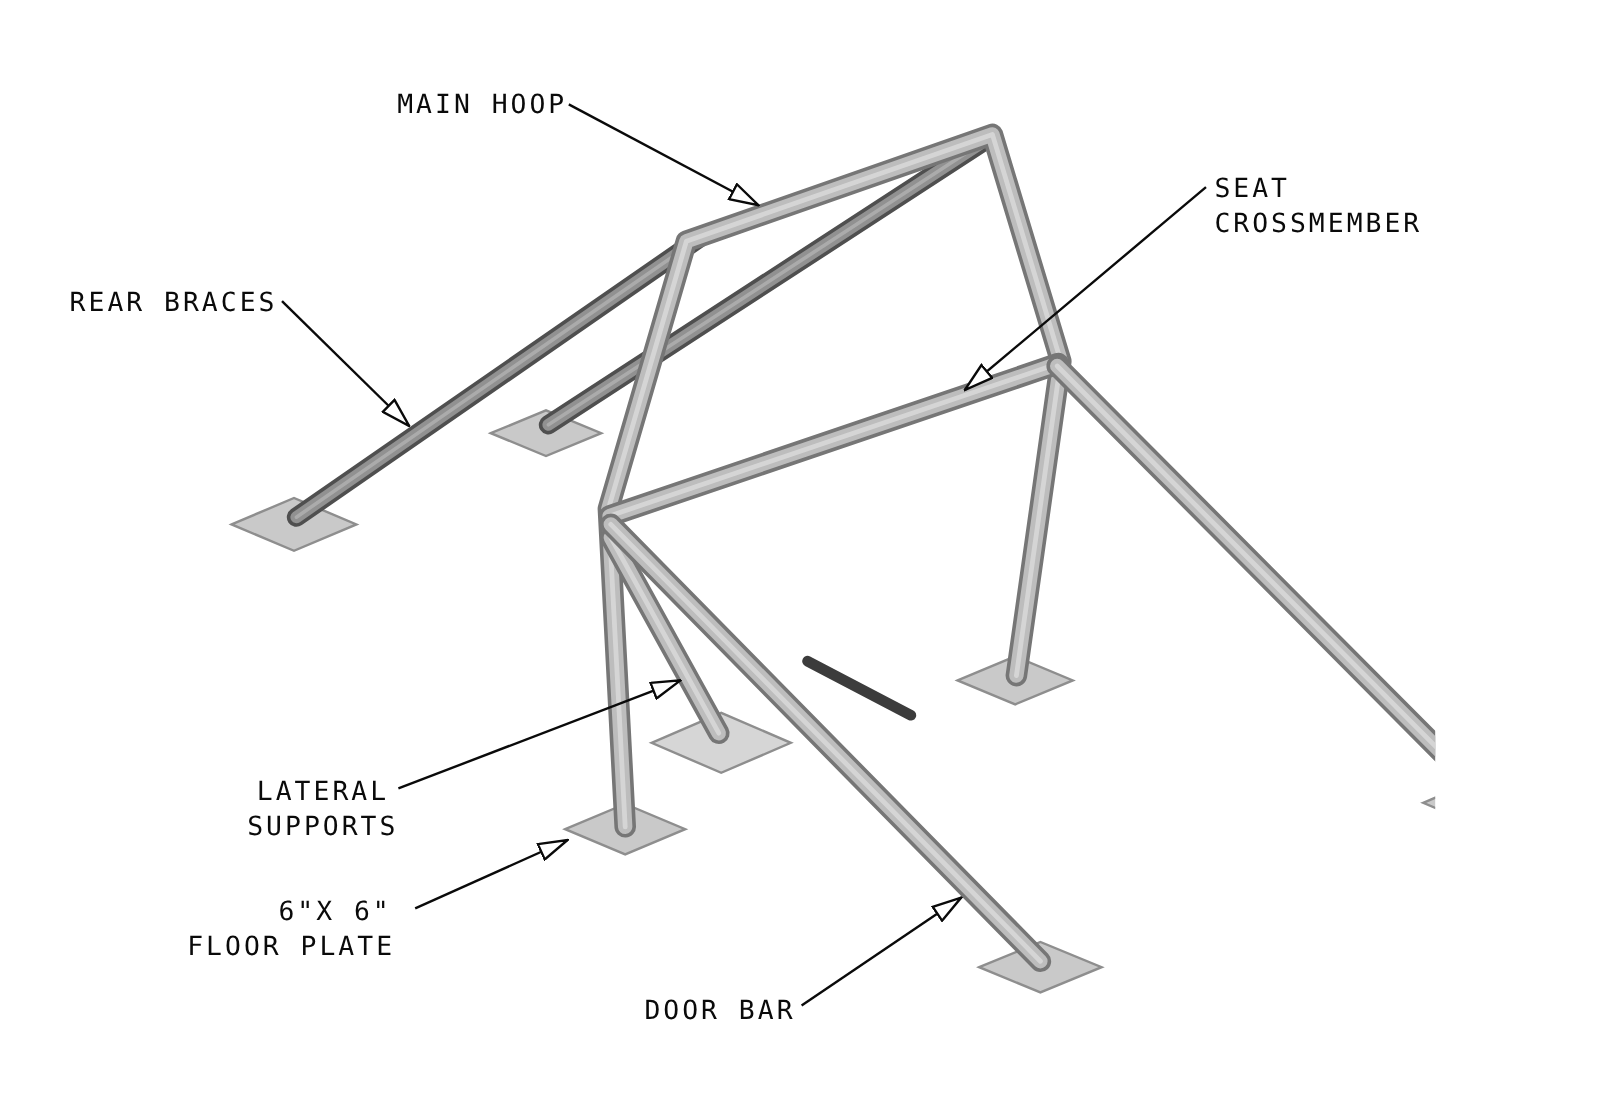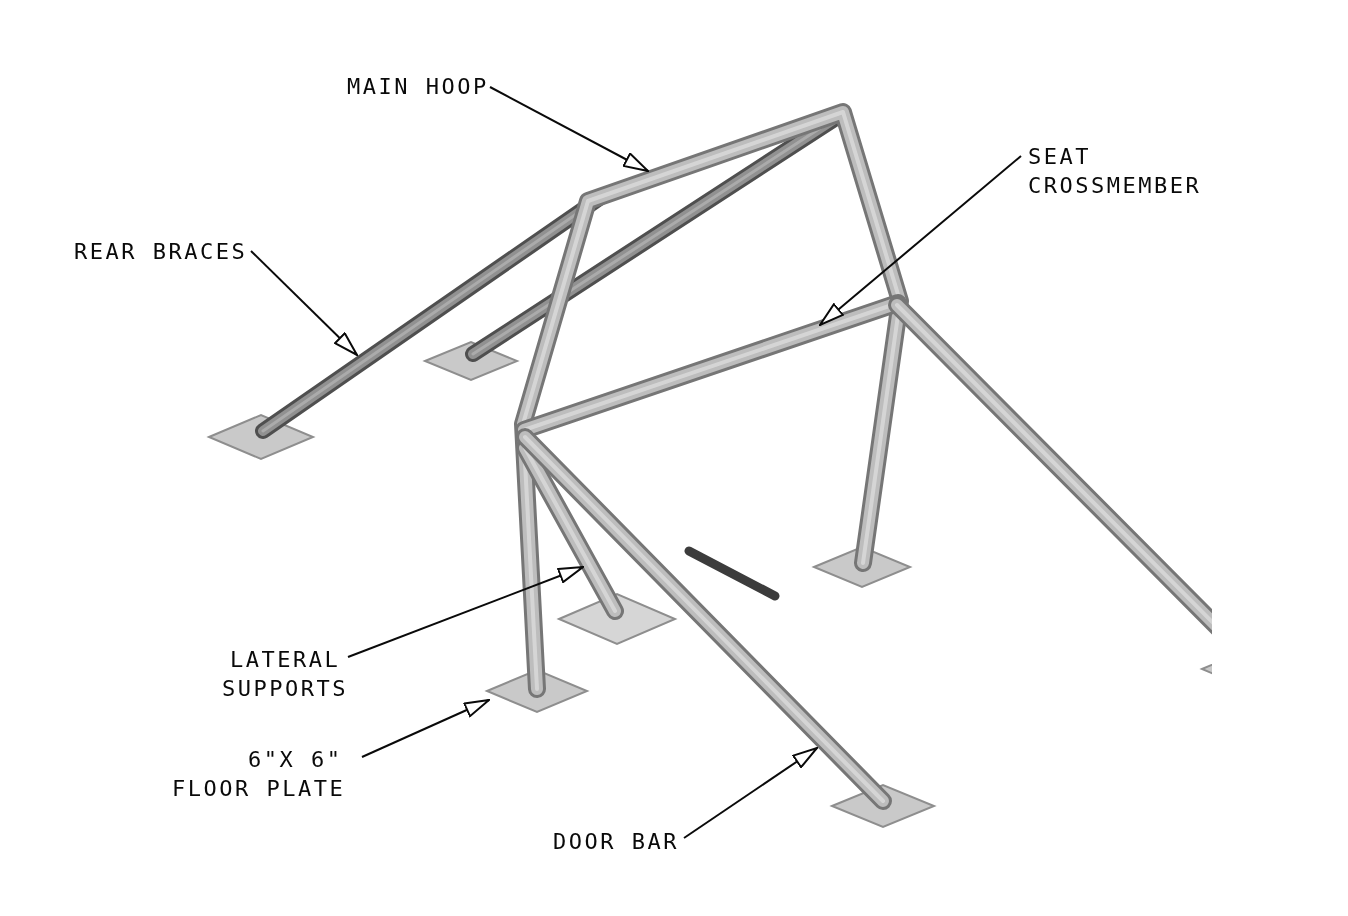--- a/index.html
+++ b/index.html
@@ -13,21 +13,20 @@
     --plate-fill:#c9c9c9;
     --plate-edge:#8e8e8e;
     --plate-light:#d6d6d6;
   }
   html,body{margin:0;padding:0;background:#fff;}
   .stage{
     position:relative;
     width:1196px;height:916px;
     background:var(--bg);
     overflow:hidden;
-    padding-left:16px;
   }
   svg{display:block;}
   .tube-edge{fill:none;stroke:var(--tube-edge);stroke-width:18;stroke-linecap:round;stroke-linejoin:round;}
   .tube-body{fill:none;stroke:var(--tube-body);stroke-width:12;stroke-linecap:round;stroke-linejoin:round;}
   .tube-hi{fill:none;stroke:var(--tube-hi);stroke-width:4;stroke-linecap:round;stroke-linejoin:round;opacity:.85;}
   .brace-edge{fill:none;stroke:var(--brace-edge);stroke-width:16;stroke-linecap:round;stroke-linejoin:round;}
   .brace-body{fill:none;stroke:var(--brace-body);stroke-width:10;stroke-linecap:round;stroke-linejoin:round;}
   .brace-hi{fill:none;stroke:#b2b2b2;stroke-width:3;stroke-linecap:round;opacity:.8;}
   .plate{fill:var(--plate-fill);stroke:var(--plate-edge);stroke-width:2;}
   .plate.light{fill:var(--plate-light);}

